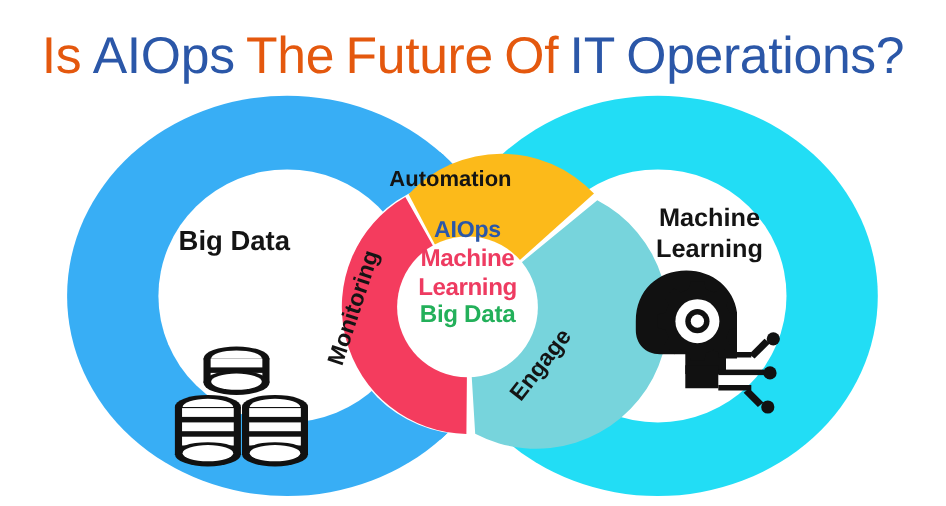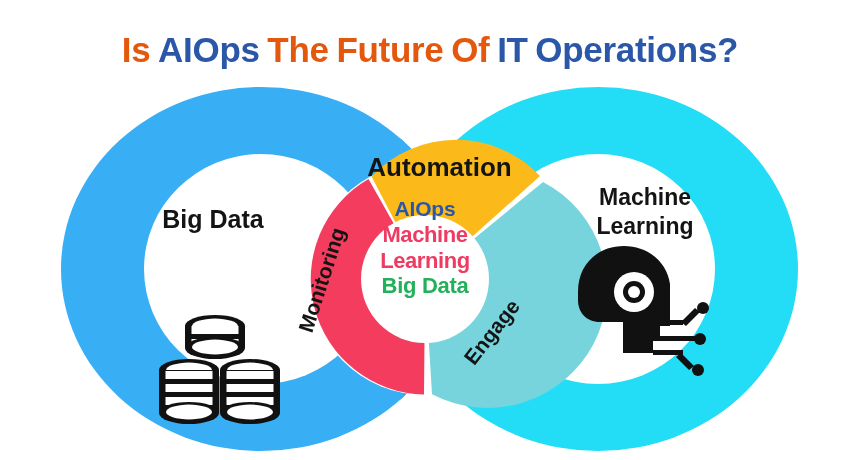--- a/index.html
+++ b/index.html
@@ -23,22 +23,22 @@
   }
 
   
   .title-bar {
     position: absolute;
     top: 28px;
     left: 0;
     width: 860px;
     text-align: center;
     white-space: nowrap;
-    font-size: 35px;
-    font-weight: 700;
+    font-size: 47px;
+    font-weight: 400;
     letter-spacing: -0.3px;
     line-height: 44px;
     font-family: "Liberation Sans", sans-serif;
   }
   .title-bar span { display: inline; }
   .tw { margin-right: 0.22em; }
 
   
   #diagram {
     position: absolute;
@@ -67,24 +67,24 @@
   }
   #label-machine-learning {
     left: 555px;
     top: 183px;
     width: 180px;
     font-size: 23px;
     line-height: 29px;
     white-space: normal;
   }
   #label-automation {
-    left: 347px;
+    left: 317px;
     top: 152px;
     width: 185px;
-    font-size: 26px;
+    font-size: 20px;
   }
   #label-monitoring {
     left: 296px;
     top: 268px;
     width: 120px;
     font-size: 21px;
     transform: rotate(-72deg);
     transform-origin: 50% 50%;
     margin-left: -34px;
   }

